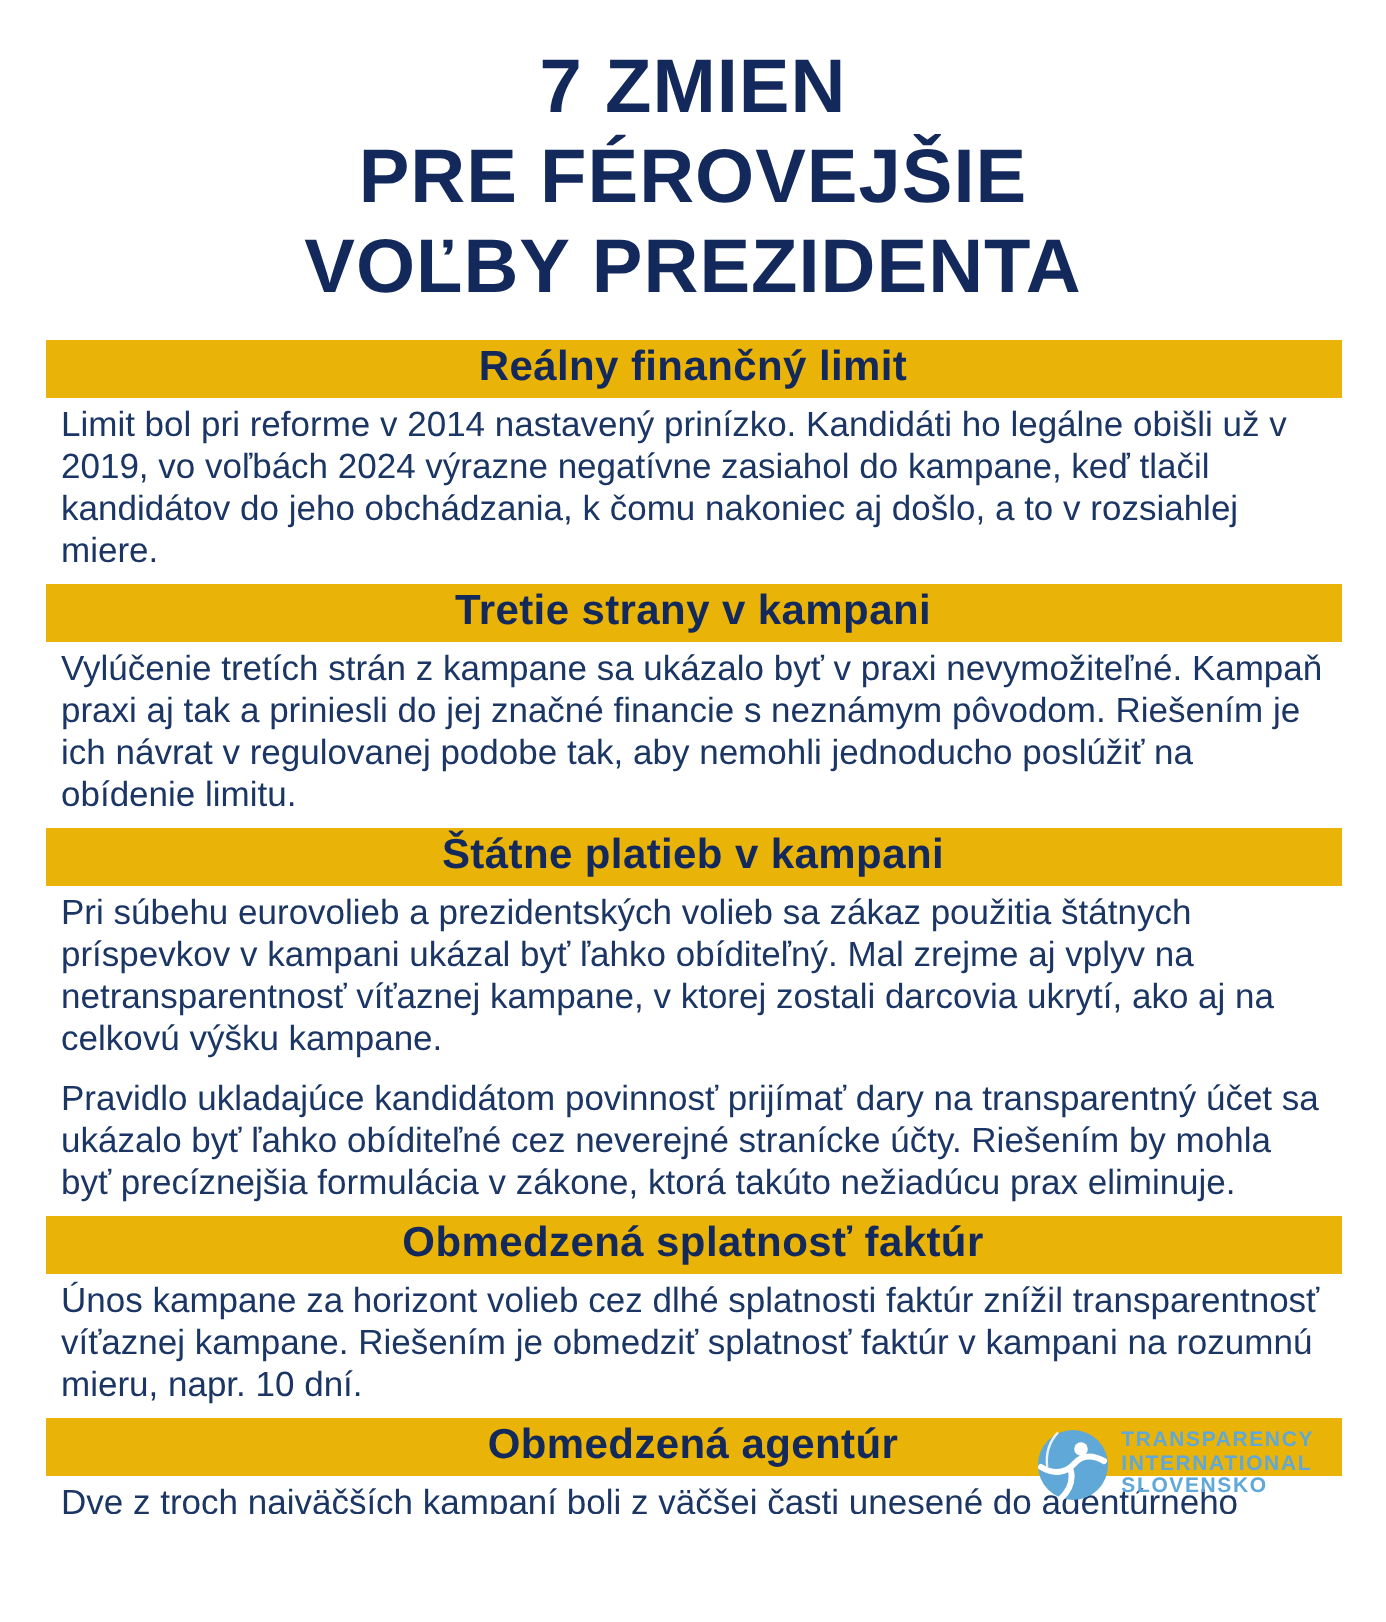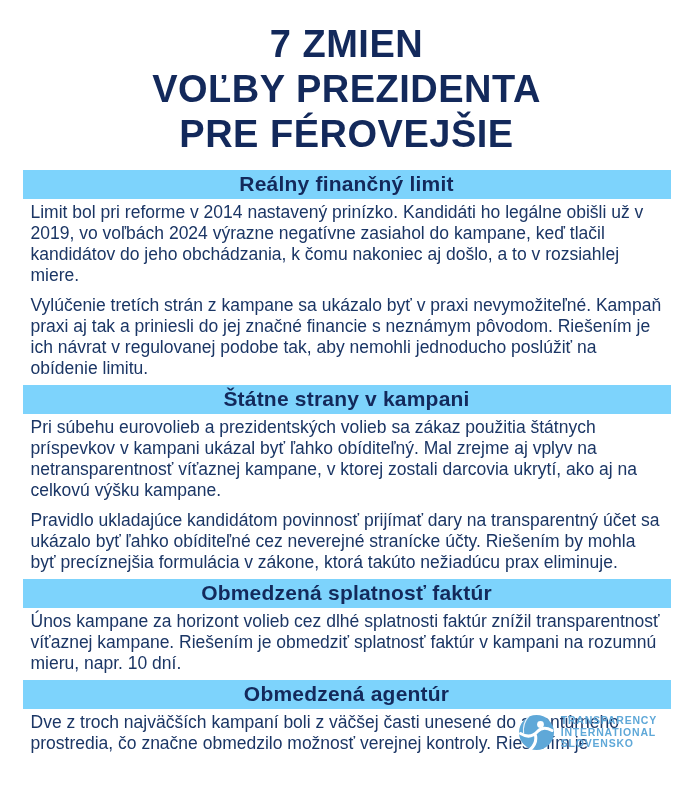--- a/index.html
+++ b/index.html
@@ -16,21 +16,21 @@
     line-height:45px;
     letter-spacing:0.5px;
     color:#13295B;
   }
   .content{
     width:648px;
     margin:13px auto 0 auto;
   }
   .section{margin-bottom:4px;}
   .section-bar{
-    background:#7dd3fc;
+    background:#eab308;
     text-align:center;
     font-size:21px;
     font-weight:bold;
     color:#13295B;
     padding:2px 4px 3px 4px;
     letter-spacing:0.2px;
   }
   .section-body{
     font-size:17.5px;
     line-height:21px;
@@ -55,37 +55,38 @@
     color:#5FA8D8;
   }
 </style>
 </head>
 <body>
 
 <div class="page">
 
   <div class="title">
     <div>7 ZMIEN</div>
+    <div>PRE FÉROVEJŠIE</div>
     <div>VOĽBY PREZIDENTA</div>
-    <div>PRE FÉROVEJŠIE</div>
   </div>
 
   <div class="content">
 
     <div class="section">
       <div class="section-bar">Reálny finančný limit</div>
       <div class="section-body">Limit bol pri reforme v 2014 nastavený prinízko. Kandidáti ho legálne obišli už v 2019, vo voľbách 2024 výrazne negatívne zasiahol do kampane, keď tlačil kandidátov do jeho obchádzania, k čomu nakoniec aj došlo, a to v rozsiahlej miere.</div>
     </div>
 
     <div class="section">
+      <div class="section-bar">Tretie strany v kampani</div>
       <div class="section-body">Vylúčenie tretích strán z kampane sa ukázalo byť v praxi nevymožiteľné. Kampaň praxi aj tak a priniesli do jej značné financie s neznámym pôvodom. Riešením je ich návrat v regulovanej podobe tak, aby nemohli jednoducho poslúžiť na obídenie limitu.</div>
     </div>
 
     <div class="section">
-      <div class="section-bar">Štátne strany v kampani</div>
+      <div class="section-bar">Štátne platieb v kampani</div>
       <div class="section-body">Pri súbehu eurovolieb a prezidentských volieb sa zákaz použitia štátnych príspevkov v kampani ukázal byť ľahko obíditeľný. Mal zrejme aj vplyv na netransparentnosť víťaznej kampane, v ktorej zostali darcovia ukrytí, ako aj na celkovú výšku kampane.</div>
     </div>
 
     <div class="section">
       <div class="section-body">Pravidlo ukladajúce kandidátom povinnosť prijímať dary na transparentný účet sa ukázalo byť ľahko obíditeľné cez neverejné stranícke účty. Riešením by mohla byť precíznejšia formulácia v zákone, ktorá takúto nežiadúcu prax eliminuje.</div>
     </div>
 
     <div class="section">
       <div class="section-bar">Obmedzená splatnosť faktúr</div>
       <div class="section-body">Únos kampane za horizont volieb cez dlhé splatnosti faktúr znížil transparentnosť víťaznej kampane. Riešením je obmedziť splatnosť faktúr v kampani na rozumnú mieru, napr. 10 dní.</div>

